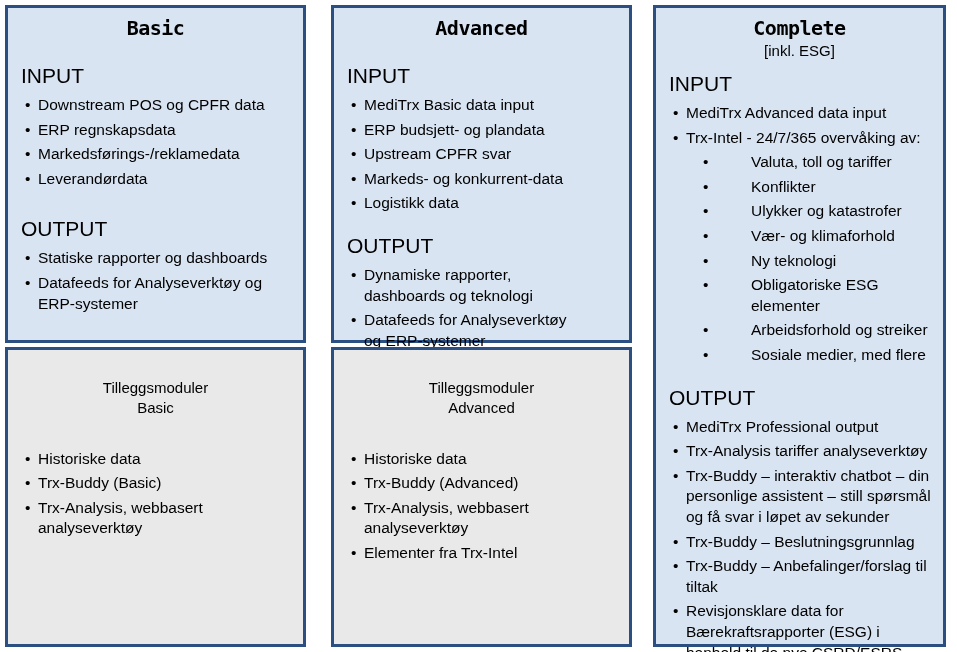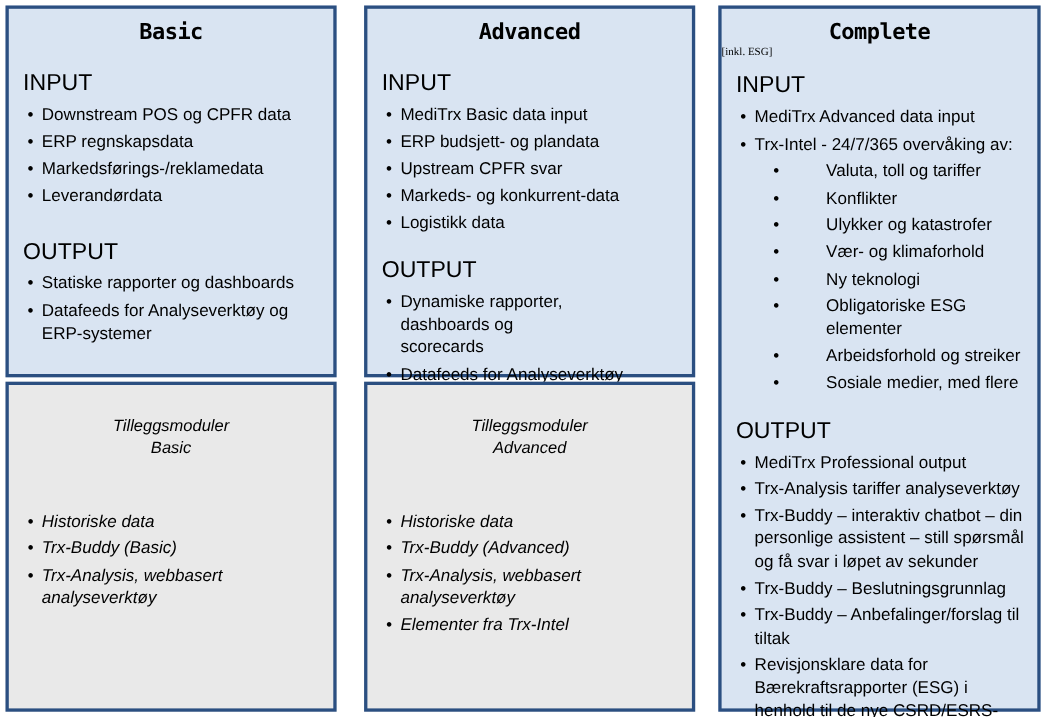--- a/index.html
+++ b/index.html
@@ -38,33 +38,32 @@
     text-align: center;
     font-family: "DejaVu Sans Mono", monospace;
     font-weight: bold;
     font-size: 20px;
     letter-spacing: -0.5px;
     line-height: 1.15;
     margin: 0;
     padding-top: 9px;
   }
   .subtitle {
-    font-size: 10px;
+    text-align: center;
+    font-size: 15px;
     line-height: 1.2;
     margin: 0;
     padding-top: 2px;
-    font-family: Liberation Serif, serif;
   }
   .mod-title {
     text-align: center;
     font-size: 15px;
     line-height: 1.35;
-    margin: 16px;
-    padding-top: 12px;
-    font-style: italic;
+    margin: 0;
+    padding-top: 28px;
   }
   .mod-title span { display: block; }
 
   .section {
     font-size: 15.5px;
     line-height: 1.33;
     margin: 0;
   }
   .section-label {
     margin: 0;
@@ -100,21 +99,21 @@
   ul.blist.sub2 > li {
     padding-left: 95px;
   }
   ul.blist.sub2 > li::before {
     left: 47px;
   }
   .gap-sm { height: 10px; }
   .gap-md { height: 18px; }
   .gap-lg { height: 26px; }
   .body-pad { padding-top: 22px; }
-  .body-pad-mod { padding-top: 26px; font-style: italic; }
+  .body-pad-mod { padding-top: 26px; }
 </style>
 </head>
 <body>
 
 <div class="canvas">
 
   <div class="box blue col1-top">
     <div class="title">Basic</div>
     <div class="body-pad">
       <div class="section">
@@ -161,21 +160,21 @@
           <li>ERP budsjett- og plandata</li>
           <li>Upstream CPFR svar</li>
           <li>Markeds- og konkurrent-data</li>
           <li>Logistikk data</li>
         </ul>
       </div>
       <div class="gap-md"></div>
       <div class="section">
         <div class="section-label">OUTPUT</div>
         <ul class="blist">
-          <li style="padding-right:95px;">Dynamiske rapporter, dashboards og scorecards</li>
+          <li style="padding-right:95px;">Dynamiske rapporter, dashboards og teknologi</li>
           <li style="padding-right:55px;">Datafeeds for Analyseverktøy og ERP-systemer</li>
         </ul>
       </div>
     </div>
   </div>
 
   <div class="box gray col2-bot">
     <div class="mod-title">
       <span>Tilleggsmoduler</span>
       <span>Advanced</span>

